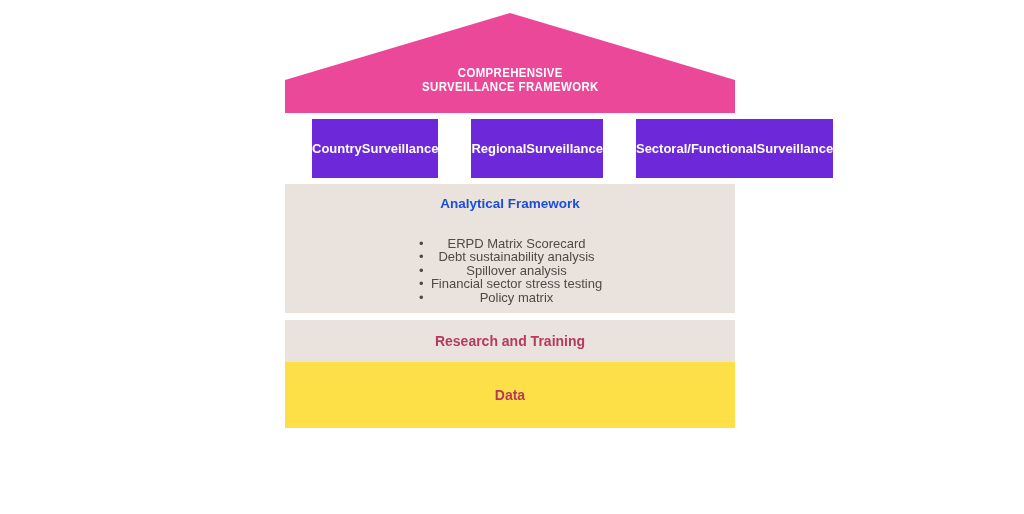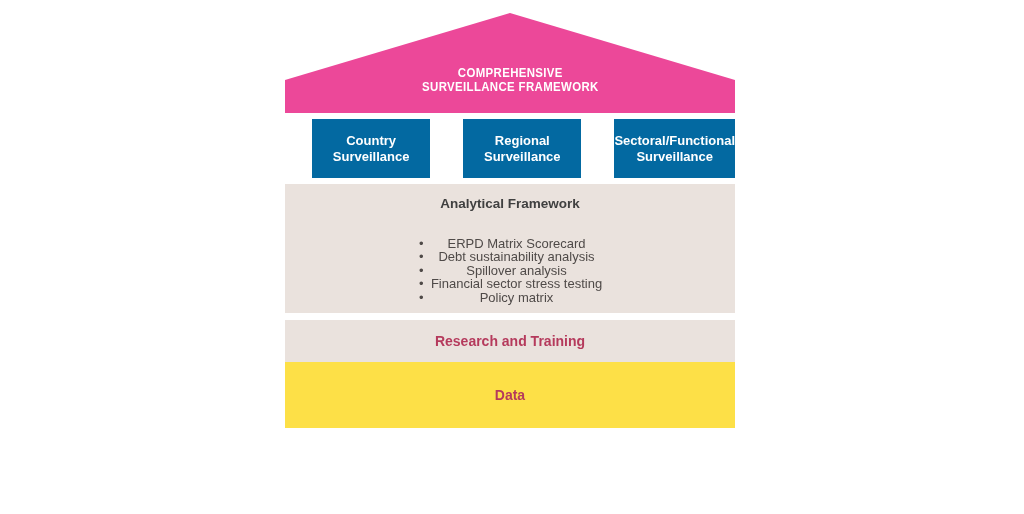--- a/index.html
+++ b/index.html
@@ -46,27 +46,27 @@
   }
   
   .pillars {
     margin-top: 6px;
     display: flex;
     gap: 6px;
     height: 59px;
   }
   .pillar {
     flex: 1;
-    background: #0369a1;
+    background: #6d28d9;
     color: #ffffff;
     font-weight: 700;
     font-size: 13px;
     line-height: 16px;
     display: flex;
-    flex-direction: column;
+    flex-direction: row;
     justify-content: center;
     align-items: center;
     text-align: center;
     margin-left: 27px;
   }
   
   .band {
     display: flex;
     justify-content: center;
     align-items: center;
@@ -83,21 +83,21 @@
     background: #FCF3DF;
   }
   .band-analytical {
     margin-top: 6px;
     height: 129px;
     background: #EAE2DD;
     box-sizing: border-box;
     padding-top: 13px;
   }
   .analytical-title {
-    color: #404040;
+    color: #1d4ed8;
     font-weight: 700;
     font-size: 13.5px;
     line-height: 14px;
     text-align: center;
   }
   .analytical-list {
     list-style: none;
     margin: 26px auto 0;
     padding: 0;
     width: fit-content;

